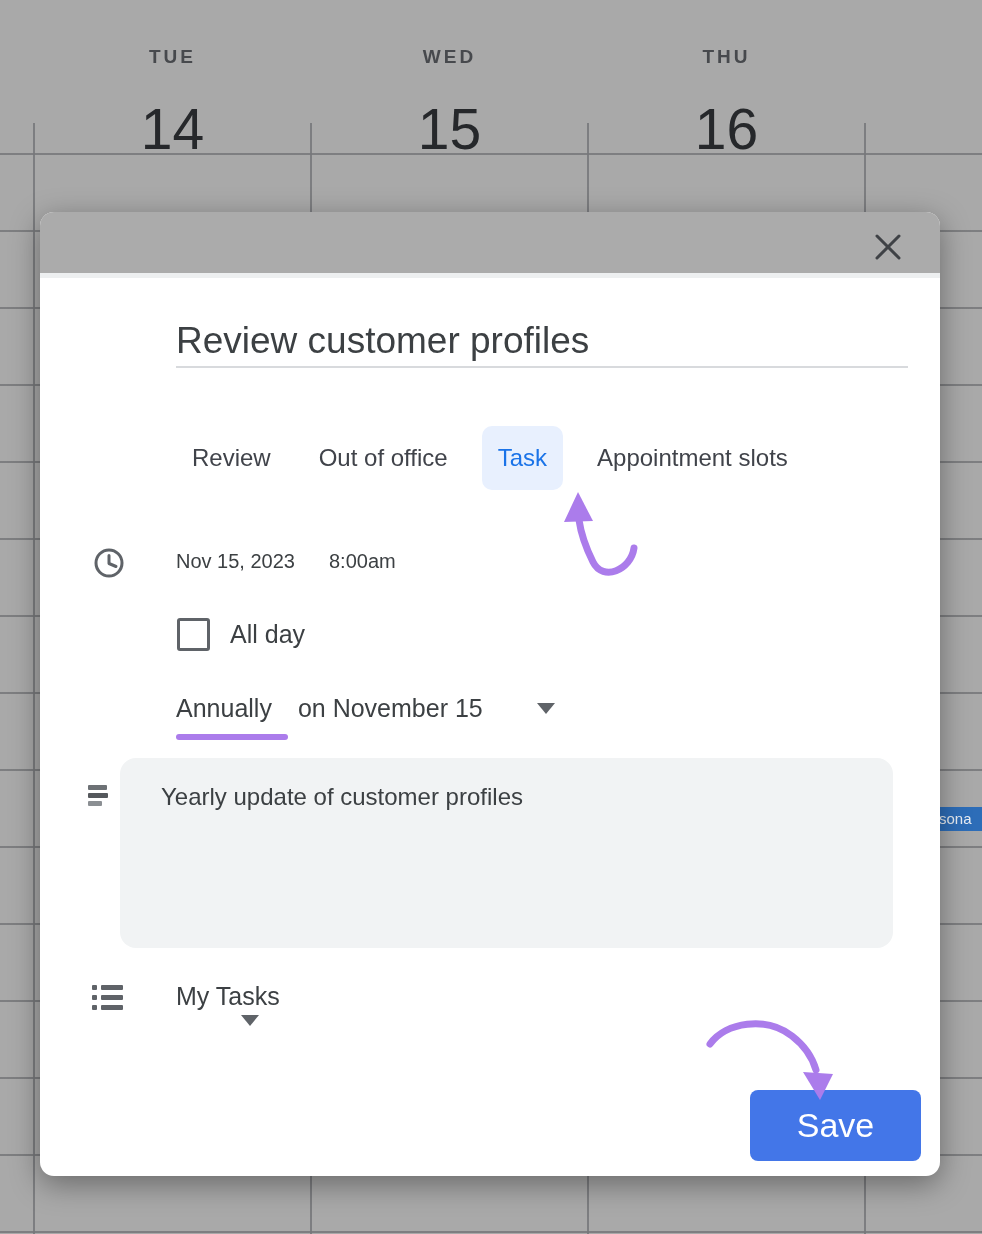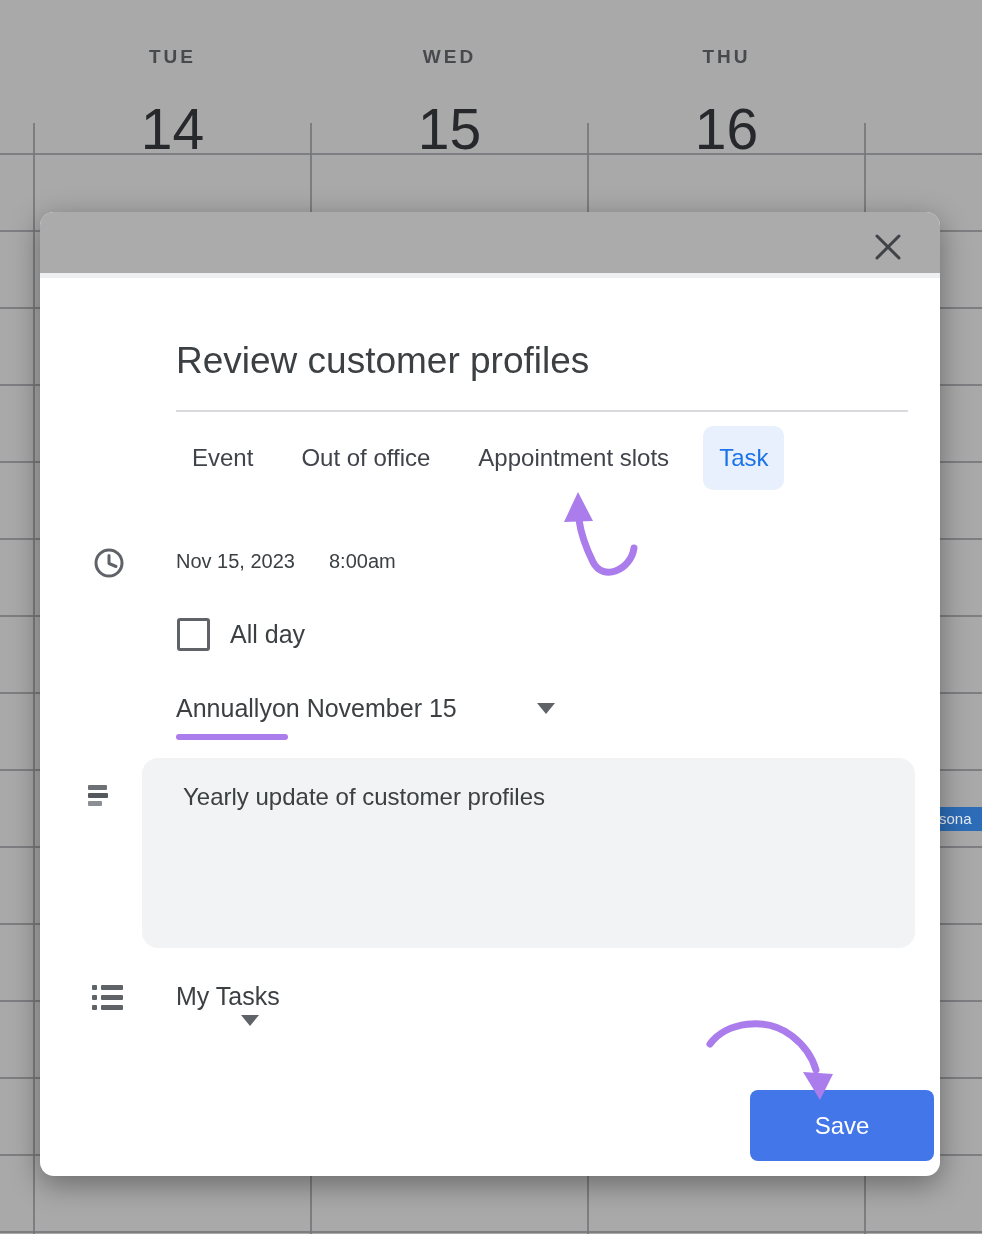--- a/index.html
+++ b/index.html
@@ -51,22 +51,22 @@
     position: absolute; left: 0; top: 0; right: 0; height: 66px;
     background: #ababab; border-radius: 14px 14px 0 0;
     border-bottom: 5px solid #edeff0;
   }
   .close-btn {
     position: absolute; top: 20px; right: 37px; width: 30px; height: 30px;
     cursor: pointer; background: none; border: none; padding: 0;
   }
 
   .title-wrap {
-    position: absolute; left: 136px; top: 124px; width: 732px;
-    border-bottom: 2px solid #d8dadd; padding-bottom: 24px;
+    position: absolute; left: 136px; top: 104px; width: 732px;
+    border-bottom: 2px solid #d8dadd; padding-bottom: 0;
   }
   .title-text {
     font-size: 37px; font-weight: 400; color: #3c4043; line-height: 50px;
     white-space: nowrap;
   }
 
   .tabs-row {
     position: absolute; left: 152px; top: 212px; height: 68px;
     display: flex; align-items: center; gap: 48px;
   }
@@ -93,62 +93,62 @@
     display: flex; align-items: center;
   }
   .checkbox {
     width: 33px; height: 33px; border: 3px solid #5f6368; border-radius: 3px;
     background: #fff; cursor: pointer;
   }
   .allday-label { margin-left: 20px; font-size: 25px; }
 
   .row-recurrence {
     position: absolute; left: 136px; top: 478px; height: 36px;
-    display: flex; align-items: center; font-size: 25px; cursor: pointer;
+    display: flex; align-items: center; font-size: 25px; cursor: pointer; gap: 26px;
   }
   .recur-underline {
     position: absolute; left: 0px; top: 44px; width: 112px; height: 6px;
     border-radius: 3px; background: var(--annotation-purple, #a87ce8);
   }
   .caret {
     width: 0; height: 0; border-left: 9px solid transparent;
     border-right: 9px solid transparent; border-top: 11px solid #5f6368;
     cursor: pointer;
   }
   .caret.recur { position: absolute; left: 361px; top: 13px; }
 
   .desc-icon { position: absolute; left: 48px; top: 573px; width: 20px; }
   .desc-icon i { display: block; height: 5px; border-radius: 1px; }
   .desc-icon i:nth-child(1) { width: 19px; background: #6d7175; margin-bottom: 3px; }
   .desc-icon i:nth-child(2) { width: 20px; background: #55585c; margin-bottom: 3px; }
   .desc-icon i:nth-child(3) { width: 14px; background: #8b8f93; }
 
   .desc-box {
-    position: absolute; left: 102px; top: 546px; width: 773px; height: 190px;
+    position: absolute; left: 80px; top: 546px; width: 773px; height: 190px;
     background: #f1f3f4; border-radius: 16px;
     padding: 25px 20px 0 41px;
     font-size: 24px; color: #3c4043; cursor: text;
   }
 
   .tasklist-icon { position: absolute; left: 52px; top: 773px; width: 31px; }
   .tl-row { display: flex; align-items: center; height: 5px; margin-bottom: 5px; }
   .tl-row:last-child { margin-bottom: 0; }
   .tl-dot { width: 5px; height: 5px; border-radius: 1px; background: #5f6368; }
   .tl-bar { width: 22px; height: 5px; margin-left: 4px; border-radius: 1px; background: #5f6368; }
 
   .row-tasklist {
     position: absolute; left: 136px; top: 770px; height: 30px;
     display: flex; align-items: center; font-size: 25px; cursor: pointer; flex-direction: column;
   }
   .caret.tasklist { margin-left: 44px; margin-top: 4px; }
 
   .save-btn {
-    position: absolute; left: 710px; top: 878px; width: 184px; height: 71px;
+    position: absolute; left: 710px; top: 878px; width: 171px; height: 71px;
     background: var(--save-button-bg, #4376e8); color: #ffffff;
-    font-size: 24px; font-family: "Liberation Sans", sans-serif;
+    font-size: 34px; font-family: "Liberation Sans", sans-serif;
     border: none; border-radius: 8px; cursor: pointer;
   }
 
   
   .annot { position: absolute; z-index: 3; pointer-events: none; }
   .annot path { fill: none; stroke: var(--annotation-purple, #b286ec); stroke-width: 7; stroke-linecap: round; }
   .annot polygon { fill: var(--annotation-purple, #b286ec); }
   .arrow-task { left: 505px; top: 278px; }
   .arrow-save { left: 660px; top: 800px; }
 </style>
@@ -184,24 +184,24 @@
     <svg width="30" height="30" viewBox="0 0 30 30">
       <path d="M4 4 L26 26 M26 4 L4 26" stroke="#3f4246" stroke-width="3" fill="none" stroke-linecap="round"></path>
     </svg>
   </button>
 
   <div class="title-wrap">
     <div class="title-text">Review customer profiles</div>
   </div>
 
   <div class="tabs-row">
-    <span class="tab">Event</span>
+    <span class="tab">Review</span>
     <span class="tab">Out of office</span>
+    <span class="tab selected">Task</span>
     <span class="tab">Appointment slots</span>
-    <span class="tab selected">Task</span>
   </div>
 
   <svg class="icon-col" style="top:335px" width="32" height="32" viewBox="0 0 32 32">
     <circle cx="16" cy="16" r="13" stroke="#5f6368" stroke-width="3" fill="none"></circle>
     <path d="M16 8.5 L16 16.5 L23 19.5" stroke="#5f6368" stroke-width="3" fill="none" stroke-linecap="round" stroke-linejoin="round"></path>
   </svg>
 
   <div class="row-datetime">
     <span class="date">Nov 15, 2023</span>
     <span class="time">8:00am</span>

